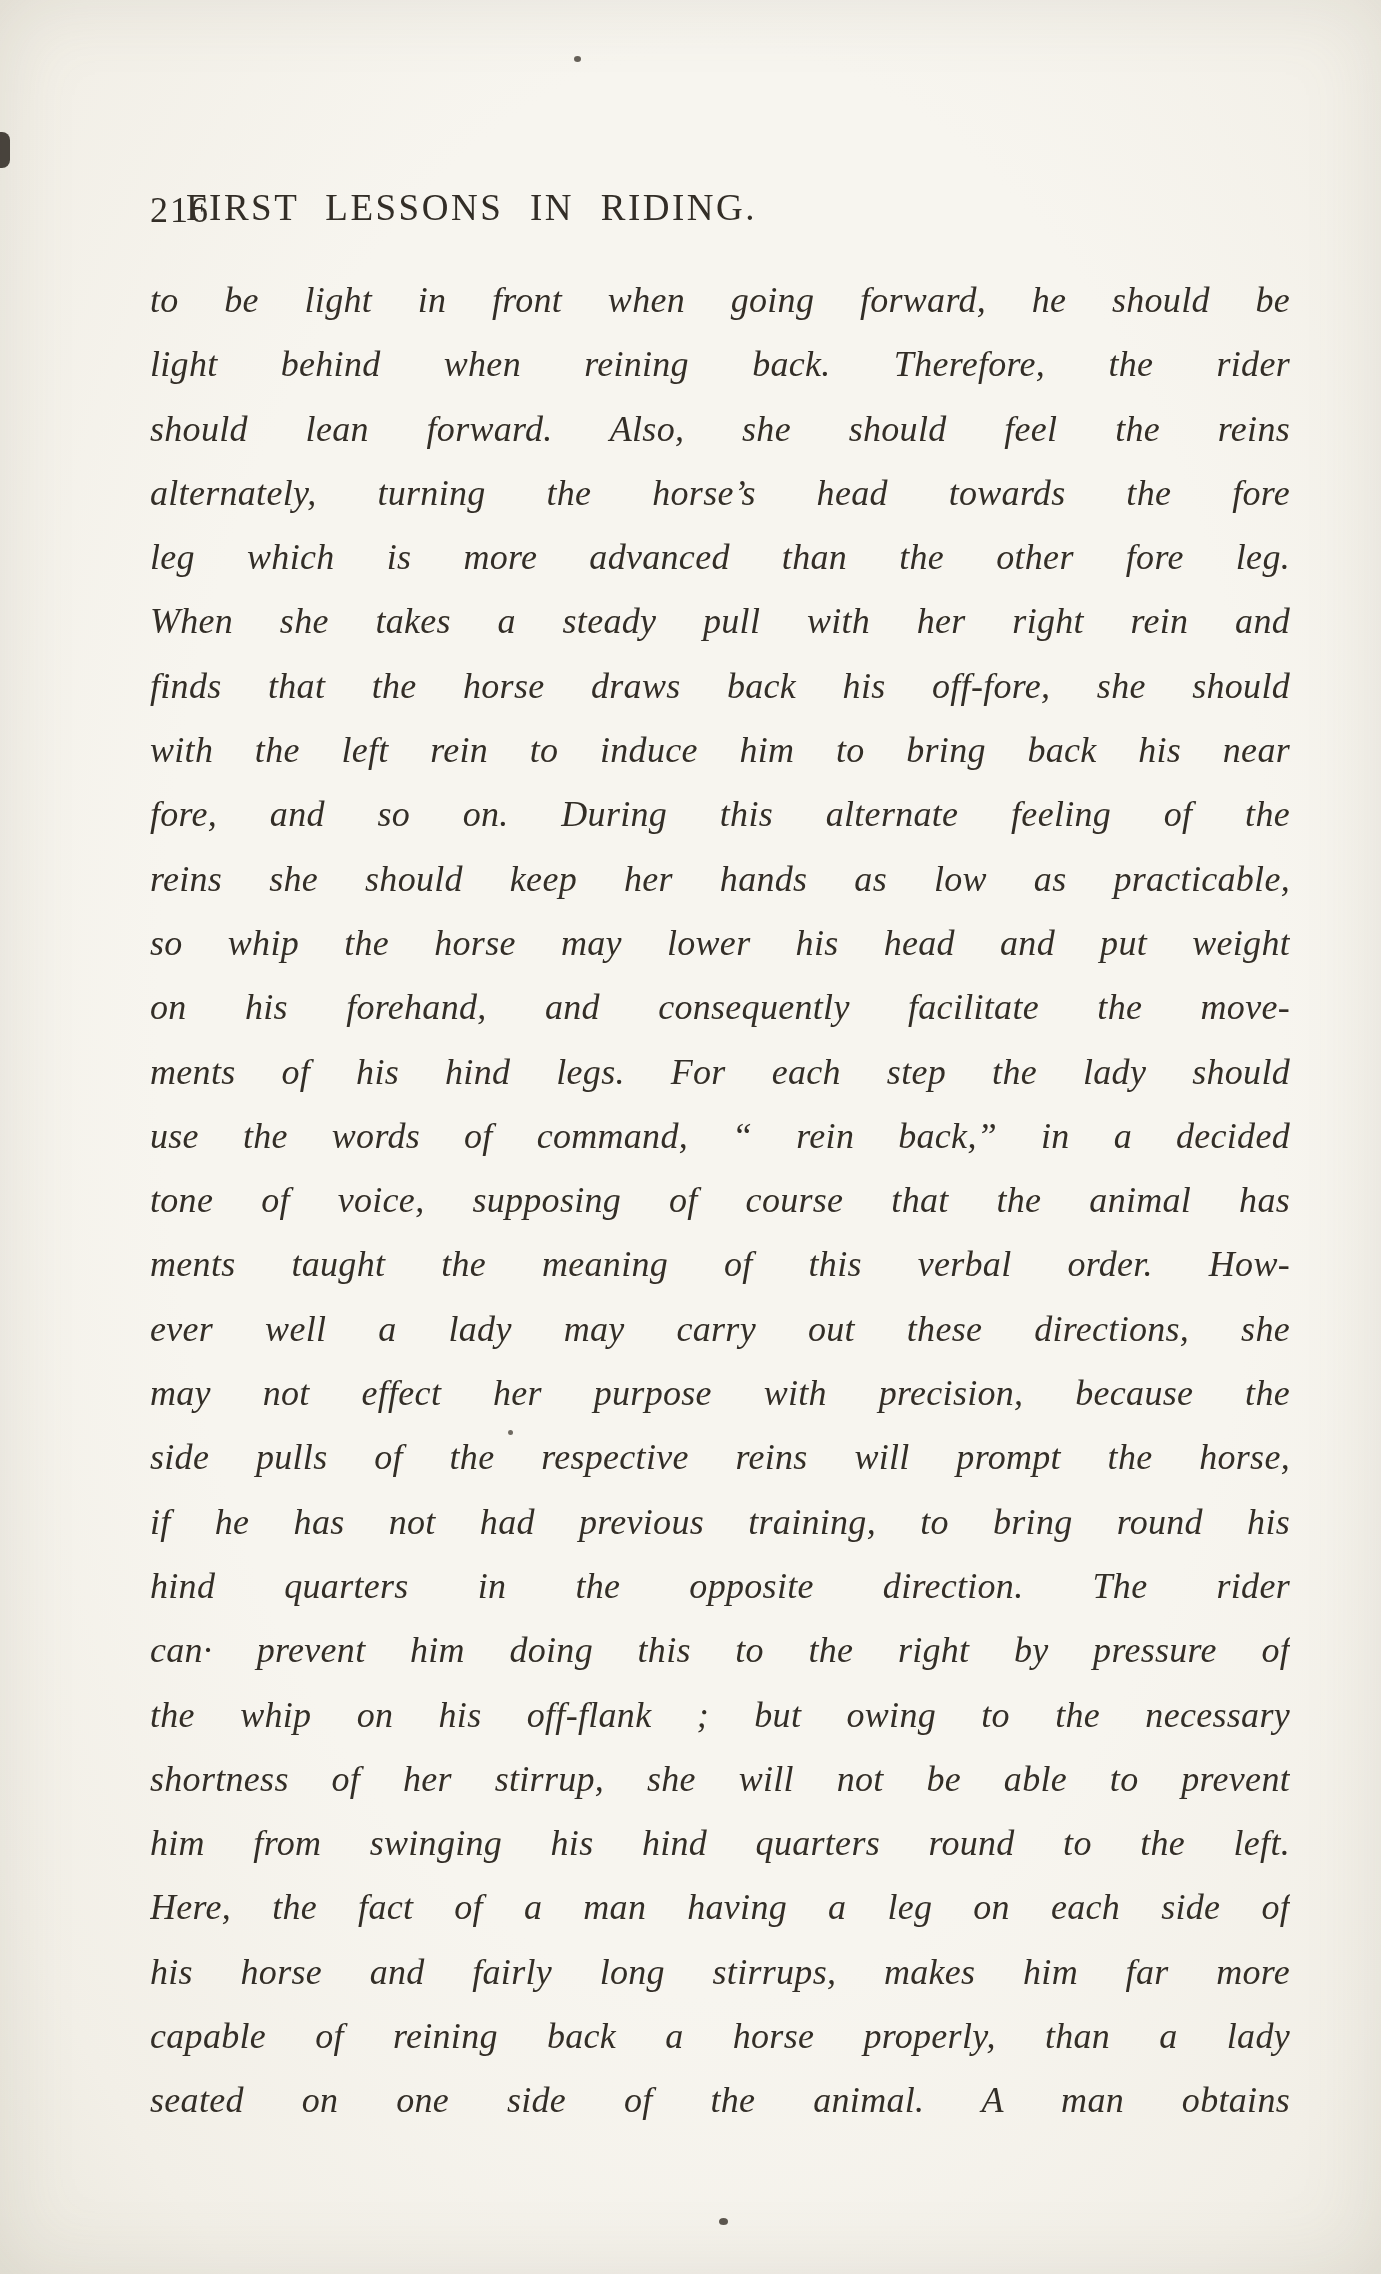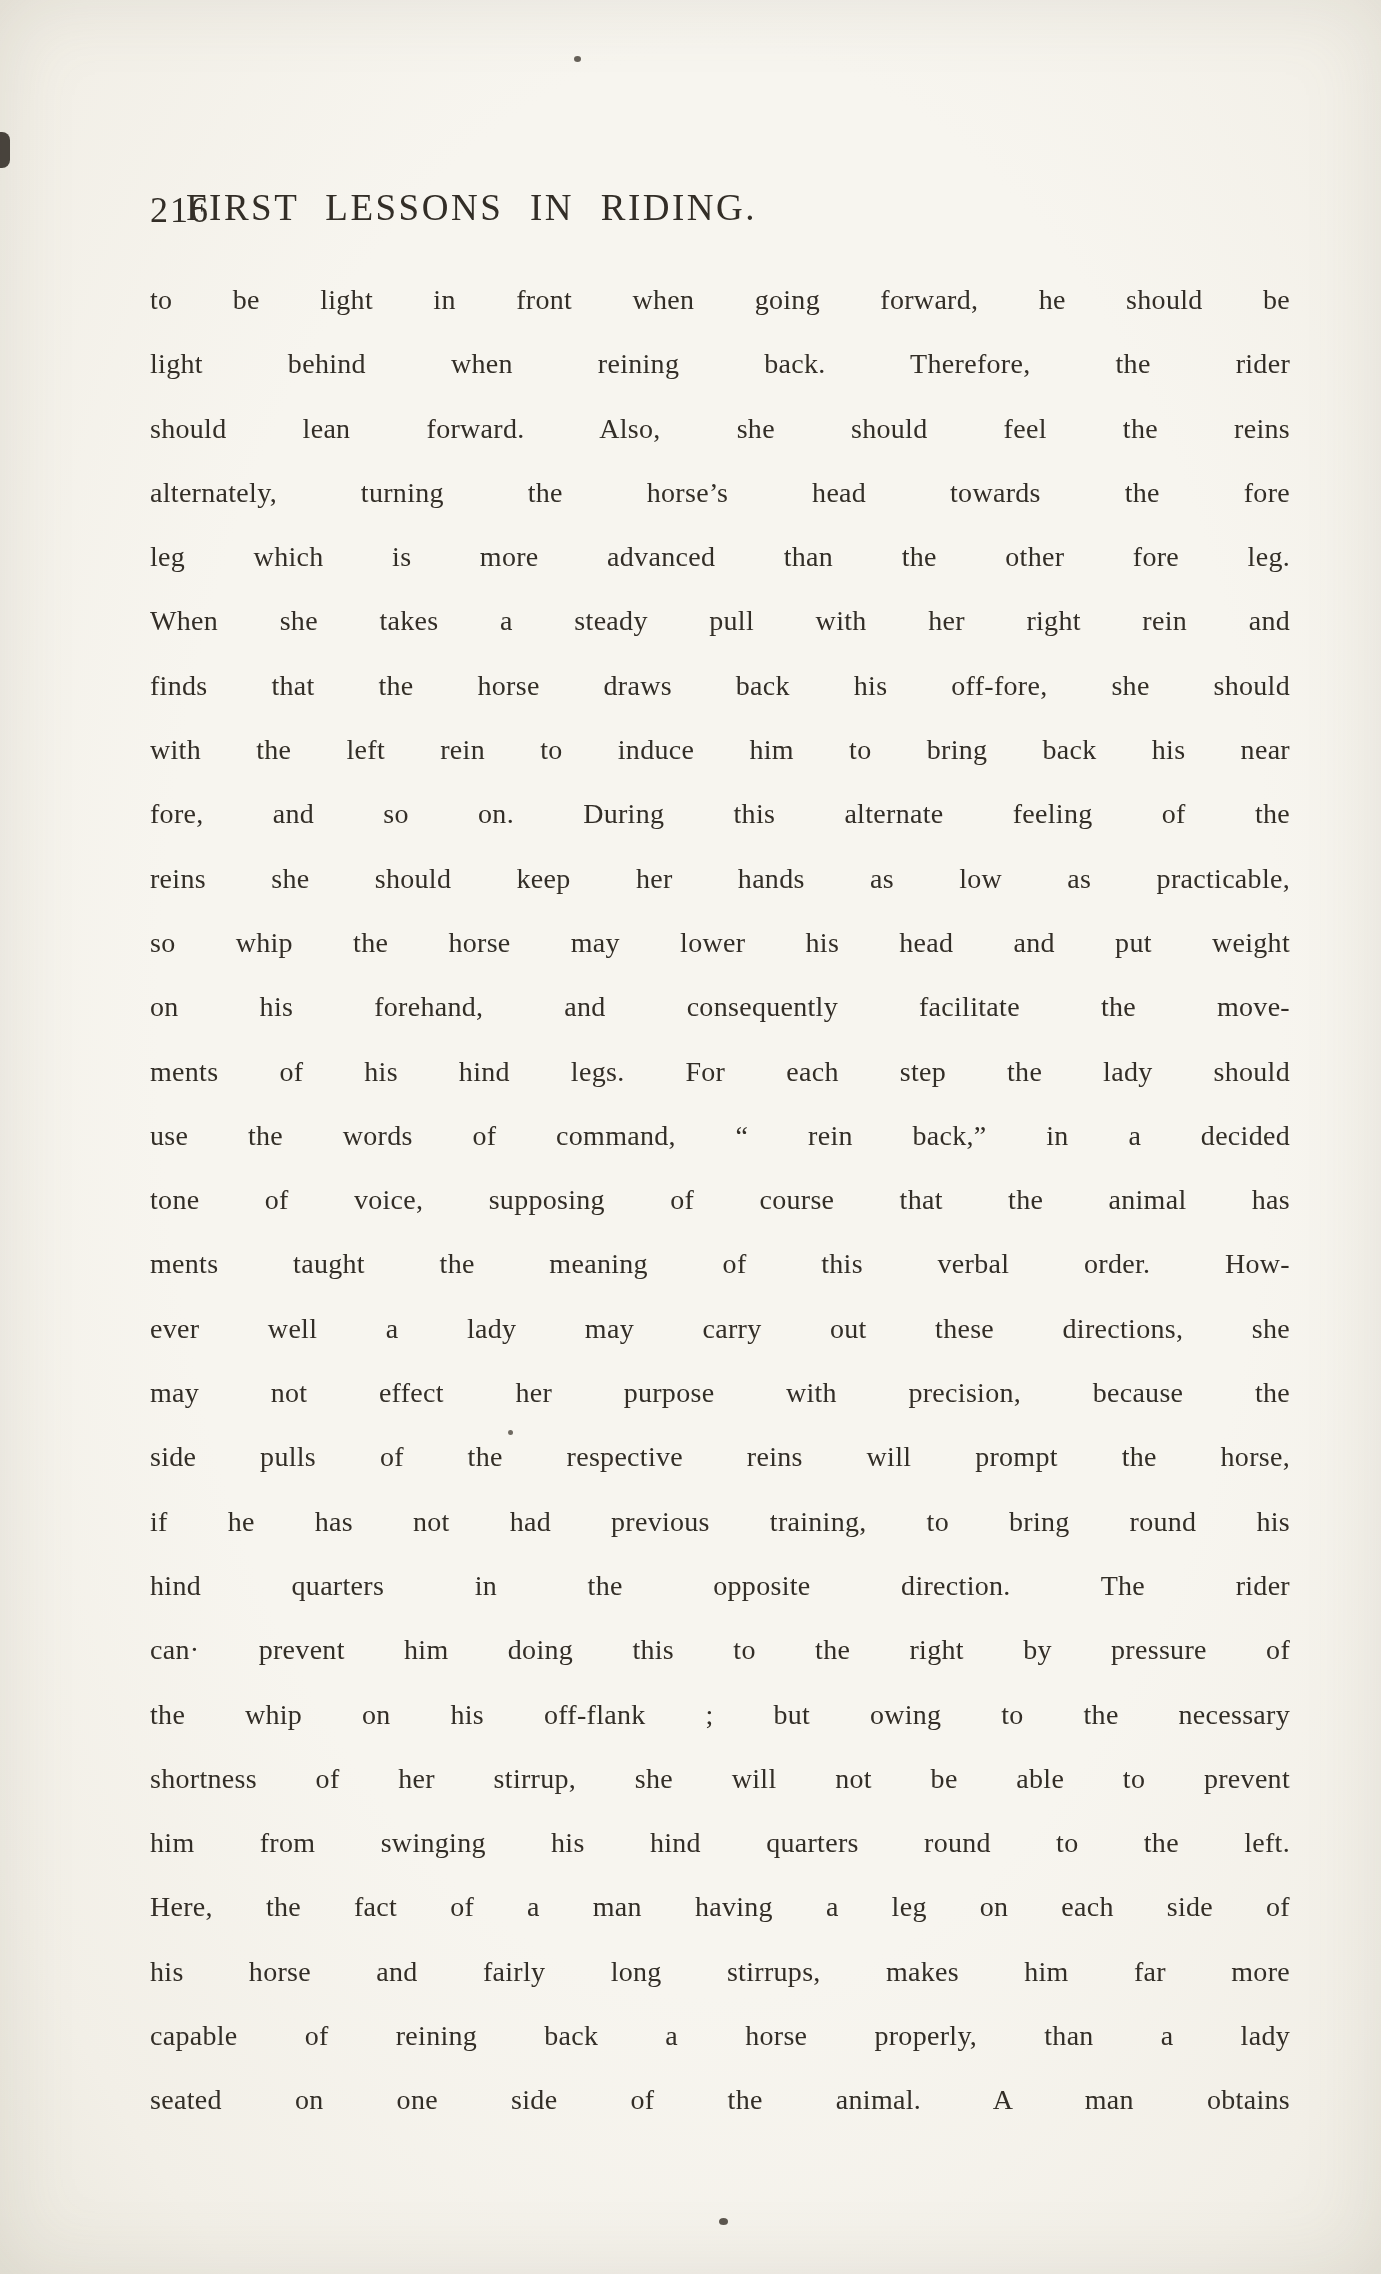--- a/index.html
+++ b/index.html
@@ -39,28 +39,29 @@
     word-spacing: 15px;
     white-space: nowrap;
   }
   .body-text {
     position: absolute;
     top: 268px;
     left: 150px;
     width: 1140px;
   }
   .text-line {
-    font-size: 28px;
+    font-size: 36px;
     line-height: 64.3px;
     height: 64.3px;
     letter-spacing: 0.3px;
     word-spacing: 2px;
     text-align: justify;
     text-align-last: justify;
     overflow: hidden;
+    font-style: italic;
   }
   
   .edge-mark {
     position: absolute;
     left: 0;
     top: 132px;
     width: 10px;
     height: 36px;
     background: #2b2620;
     border-radius: 0 8px 8px 0;

